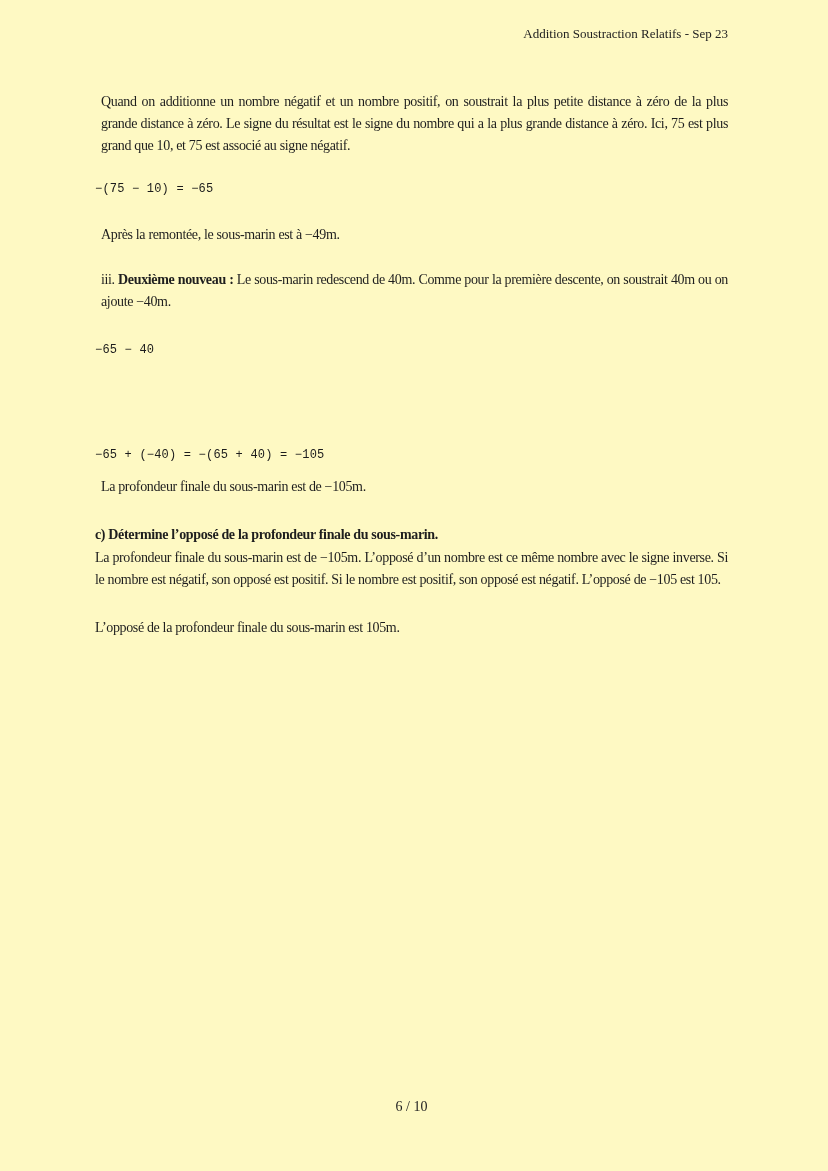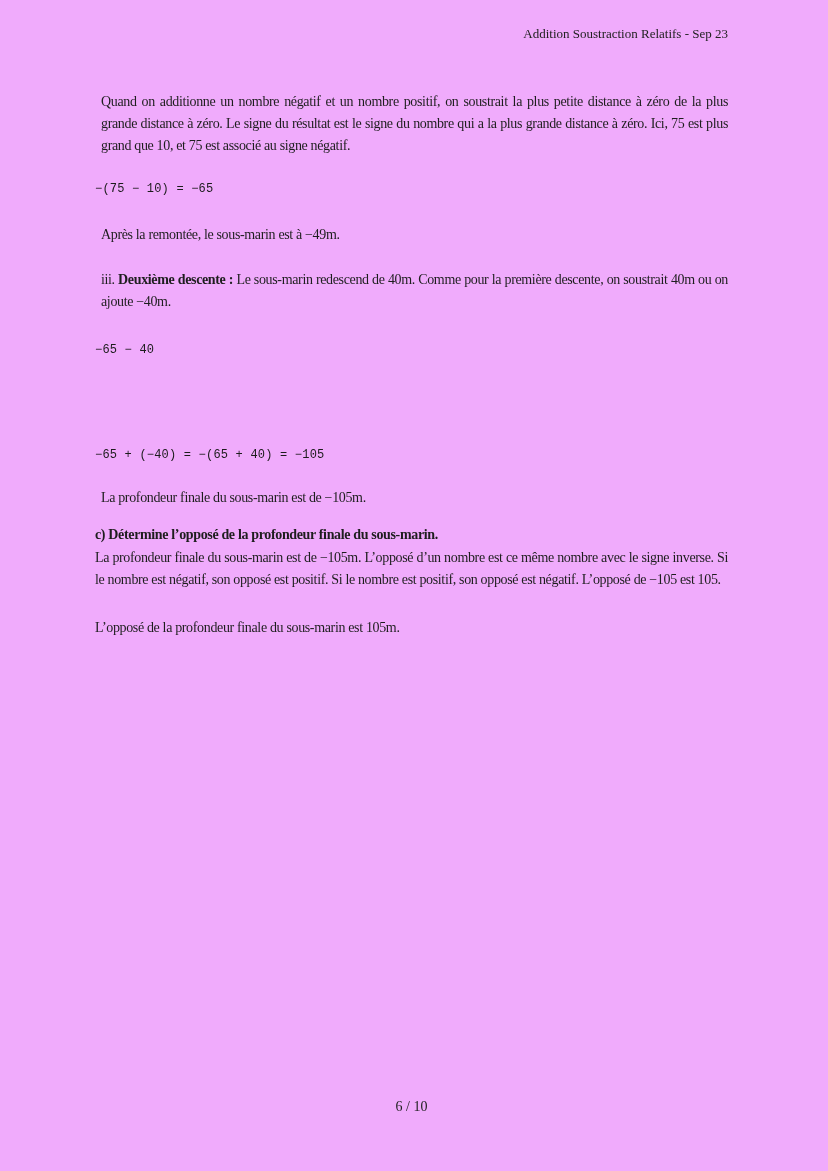--- a/index.html
+++ b/index.html
@@ -1,21 +1,21 @@
 <!DOCTYPE html>
 <html><head>
 <meta charset="utf-8">
 <style>
   * { margin: 0; padding: 0; box-sizing: border-box; }
   html, body { background: #ffffff; }
   .page {
     position: relative;
     width: 828px;
     height: 1171px;
-    background: #f0abfc;
+    background: #fef9c3;
     font-family: "Liberation Serif", serif;
     color: #1e1e1e;
     overflow: hidden;
   }
   .header {
     position: absolute;
     top: 25px;
     left: 95px;
     width: 633px;
     text-align: right;
@@ -64,28 +64,28 @@
   <div class="header">
     <span>Addition Soustraction Relatifs - Sep 23</span>
   </div>
 
   <p class="block indented justify" style="top:91px">Quand on additionne un nombre négatif et un nombre positif, on soustrait la plus petite distance à zéro de la plus grande distance à zéro. Le signe du résultat est le signe du nombre qui a la plus grande distance à zéro. Ici, 75 est plus grand que 10, et 75 est associé au signe négatif.</p>
 
   <div class="formula" style="top:177px">−(75 − 10) = −65</div>
 
   <p class="block indented" style="top:224px">Après la remontée, le sous-marin est à −49m.</p>
 
-  <p class="block indented justify" style="top:269px"><span>iii. </span><span class="bold">Deuxième descente :</span><span> Le sous-marin redescend de 40m. Comme pour la première descente, on soustrait 40m ou on ajoute −40m.</span></p>
+  <p class="block indented justify" style="top:269px"><span>iii. </span><span class="bold">Deuxième nouveau :</span><span> Le sous-marin redescend de 40m. Comme pour la première descente, on soustrait 40m ou on ajoute −40m.</span></p>
 
   <div class="formula" style="top:338px">−65 − 40</div>
 
 
   <div class="formula" style="top:443px">−65 + (−40) = −(65 + 40) = −105</div>
 
-  <p class="block indented" style="top:487px">La profondeur finale du sous-marin est de −105m.</p>
+  <p class="block indented" style="top:476px">La profondeur finale du sous-marin est de −105m.</p>
 
   <p class="block base heading" style="top:524px">c) Détermine l’opposé de la profondeur finale du sous-marin.</p>
 
   <p class="block base justify" style="top:547px">La profondeur finale du sous-marin est de −105m. L’opposé d’un nombre est ce même nombre avec le signe inverse. Si le nombre est négatif, son opposé est positif. Si le nombre est positif, son opposé est négatif. L’opposé de −105 est 105.</p>
 
   <p class="block base" style="top:617px">L’opposé de la profondeur finale du sous-marin est 105m.</p>
 
   <div class="footer">
     <span>6 / 10</span>
   </div>

